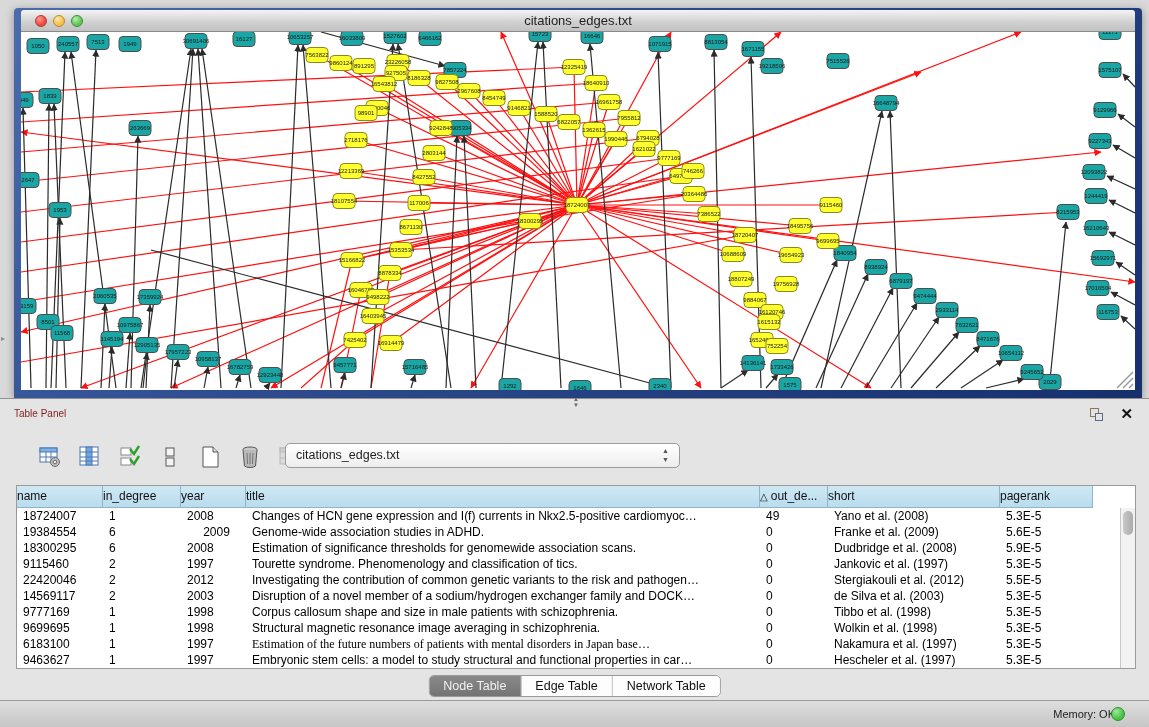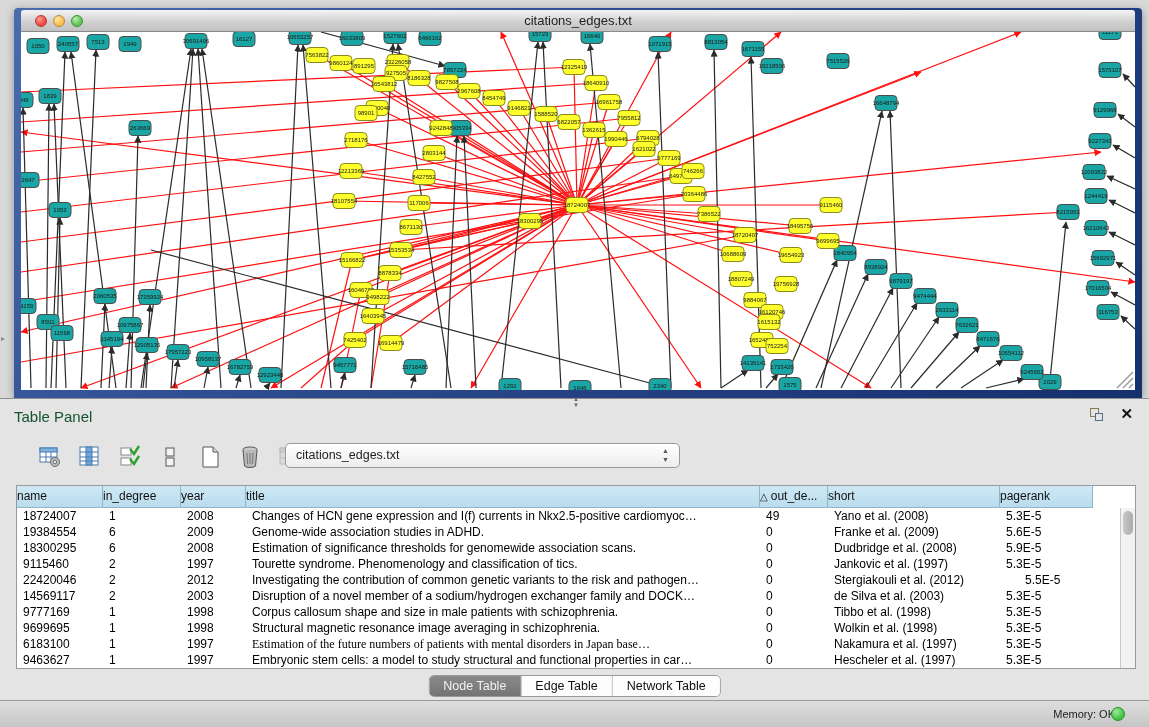--- a/index.html
+++ b/index.html
@@ -18,21 +18,21 @@
   .tl.red   { left:14px; background:radial-gradient(circle at 35% 30%, #ff9a92, #ee4b43 60%); border:1px solid #b03a30;}
   .tl.yel   { left:32px; background:radial-gradient(circle at 35% 30%, #ffe9a8, #f6be4f 60%); border:1px solid #b98a2e;}
   .tl.grn   { left:50px; background:radial-gradient(circle at 35% 30%, #b8f0ae, #61c454 60%); border:1px solid #3f8f36;}
   #canvas-wrap { background:#ffffff; height:358px; position:relative; overflow:hidden; }
   #graph-svg { display:block; }
 
   
   #table-panel { position:absolute; left:0; top:398px; width:1149px; height:329px;
     background:#e4e4e4; border-top:1px solid #8f8f8f; }
   #panel-header { position:absolute; left:0; top:0; width:100%; height:32px; }
-  #panel-header .ptitle { position:absolute; left:14px; top:9px; font-size:15px; color:#14532d; }
+  #panel-header .ptitle { position:absolute; left:14px; top:9px; font-size:10px; color:#7f1d1d; }
   #float-btn { position:absolute; right:44px; top:8px; width:16px; height:16px; cursor:pointer; }
   #float-btn .sq1 { position:absolute; left:1px; top:1px; width:9px; height:9px; border:1.5px solid #8a7a52; background:#e4e4e4; }
   #float-btn .sq2 { position:absolute; left:6px; top:6px; width:8px; height:8px; border:1.5px solid #5a6a8a; background:#e4e4e4; }
   #close-btn { position:absolute; right:16px; top:6px; font-size:15px; font-weight:bold; color:#111; cursor:pointer; }
 
   #toolbar { position:absolute; left:36px; top:38px; height:40px; display:flex; align-items:center; gap:12px; }
   .tool-btn { width:28px; height:30px; display:flex; align-items:center; justify-content:center; cursor:pointer; }
   .tool-btn.disabled { opacity:.45; }
   #fx-btn { font-family:"Liberation Serif", serif; font-style:italic; font-weight:bold; font-size:15px; color:#222; }
   #table-combo { position:absolute; left:285px; top:44px; width:395px; height:25px;
@@ -842,21 +842,21 @@
           <div class="tcell" style="width: 78px;">1</div>
           <div class="tcell" style="width: 65px;">2008</div>
           <div class="tcell" style="width: 514px;">Changes of HCN gene expression and I(f) currents in Nkx2.5-positive cardiomyoc…</div>
           <div class="tcell" style="width: 68px;">49</div>
           <div class="tcell" style="width: 172px;">Yano et al. (2008)</div>
           <div class="tcell" style="width: 93px;">5.3E-5</div>
         </div>
         <div class="trow">
           <div class="tcell" style="width: 86px;">19384554</div>
           <div class="tcell" style="width: 78px;">6</div>
-          <div class="tcell" style="width: 65px;">2009</div>
+          <div class="tcell" style="width: 65px; text-align: center;">2009</div>
           <div class="tcell" style="width: 514px;">Genome-wide association studies in ADHD.</div>
           <div class="tcell" style="width: 68px;">0</div>
           <div class="tcell" style="width: 172px;">Franke et al. (2009)</div>
           <div class="tcell" style="width: 93px;">5.6E-5</div>
         </div>
         <div class="trow">
           <div class="tcell" style="width: 86px;">18300295</div>
           <div class="tcell" style="width: 78px;">6</div>
           <div class="tcell" style="width: 65px;">2008</div>
           <div class="tcell" style="width: 514px;">Estimation of significance thresholds for genomewide association scans.</div>
@@ -873,21 +873,21 @@
           <div class="tcell" style="width: 172px;">Jankovic et al. (1997)</div>
           <div class="tcell" style="width: 93px;">5.3E-5</div>
         </div>
         <div class="trow">
           <div class="tcell" style="width: 86px;">22420046</div>
           <div class="tcell" style="width: 78px;">2</div>
           <div class="tcell" style="width: 65px;">2012</div>
           <div class="tcell" style="width: 514px;">Investigating the contribution of common genetic variants to the risk and pathogen…</div>
           <div class="tcell" style="width: 68px;">0</div>
           <div class="tcell" style="width: 172px;">Stergiakouli et al. (2012)</div>
-          <div class="tcell" style="width: 93px; margin-left: 19px;">5.5E-5</div>
+          <div class="tcell" style="width: 93px;">5.5E-5</div>
         </div>
         <div class="trow">
           <div class="tcell" style="width: 86px;">14569117</div>
           <div class="tcell" style="width: 78px;">2</div>
           <div class="tcell" style="width: 65px;">2003</div>
           <div class="tcell" style="width: 514px;">Disruption of a novel member of a sodium/hydrogen exchanger family and DOCK…</div>
           <div class="tcell" style="width: 68px;">0</div>
           <div class="tcell" style="width: 172px;">de Silva et al. (2003)</div>
           <div class="tcell" style="width: 93px;">5.3E-5</div>
         </div>

